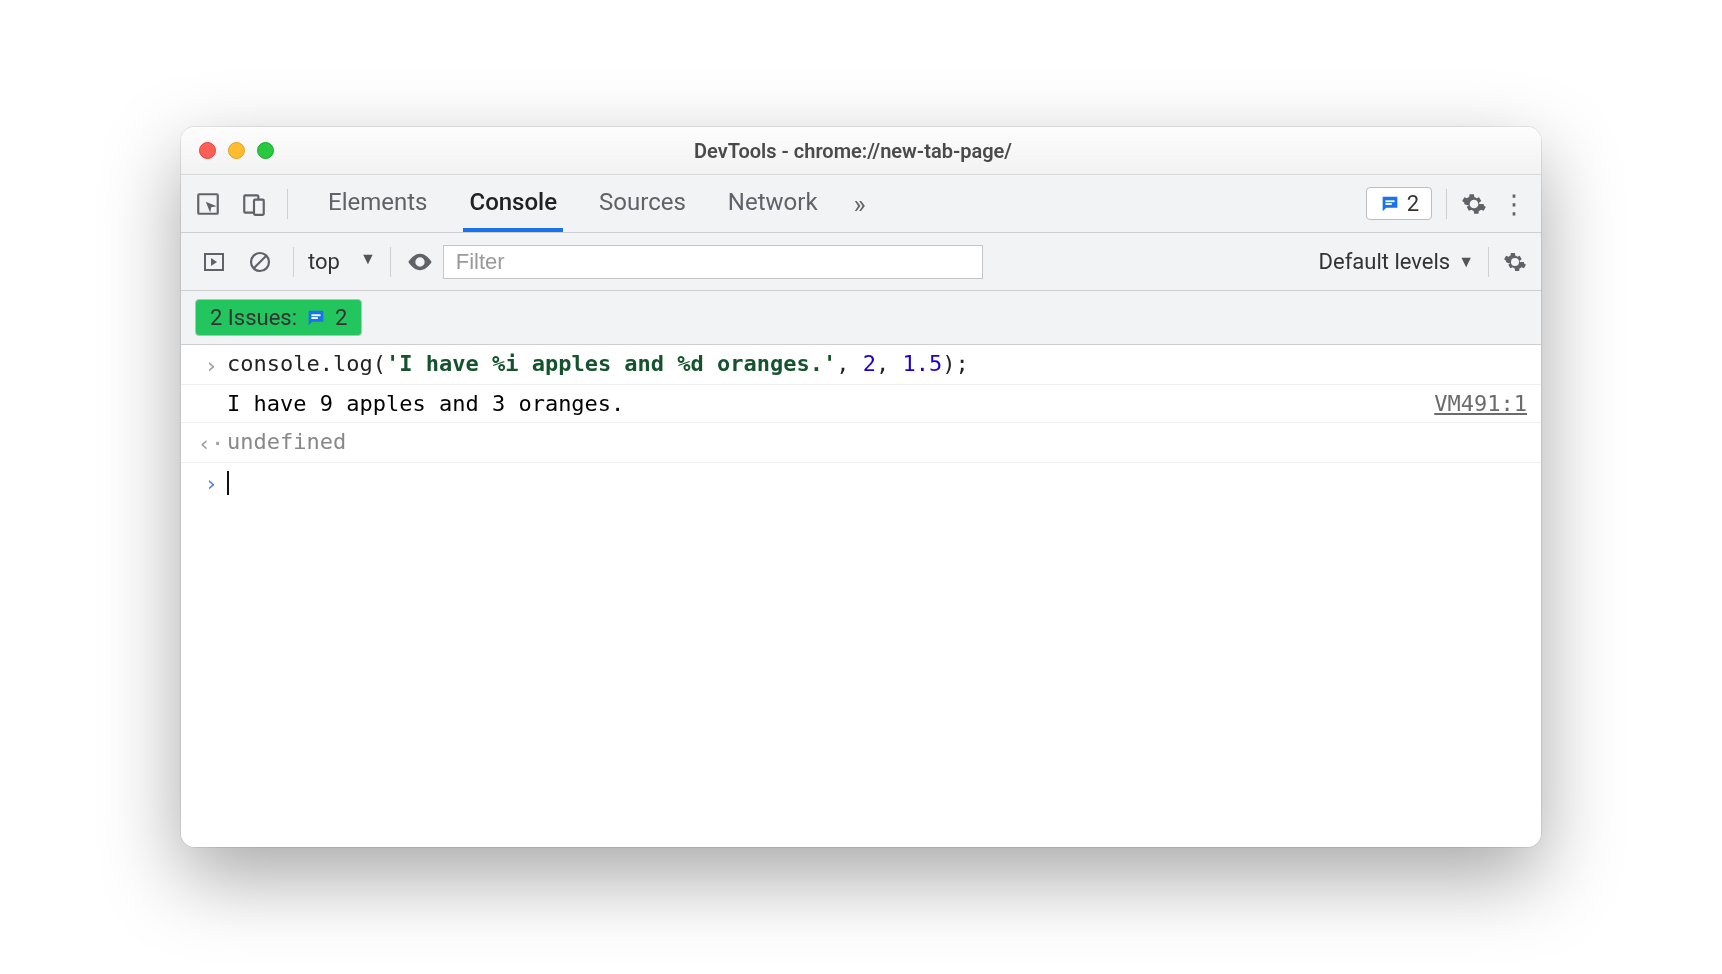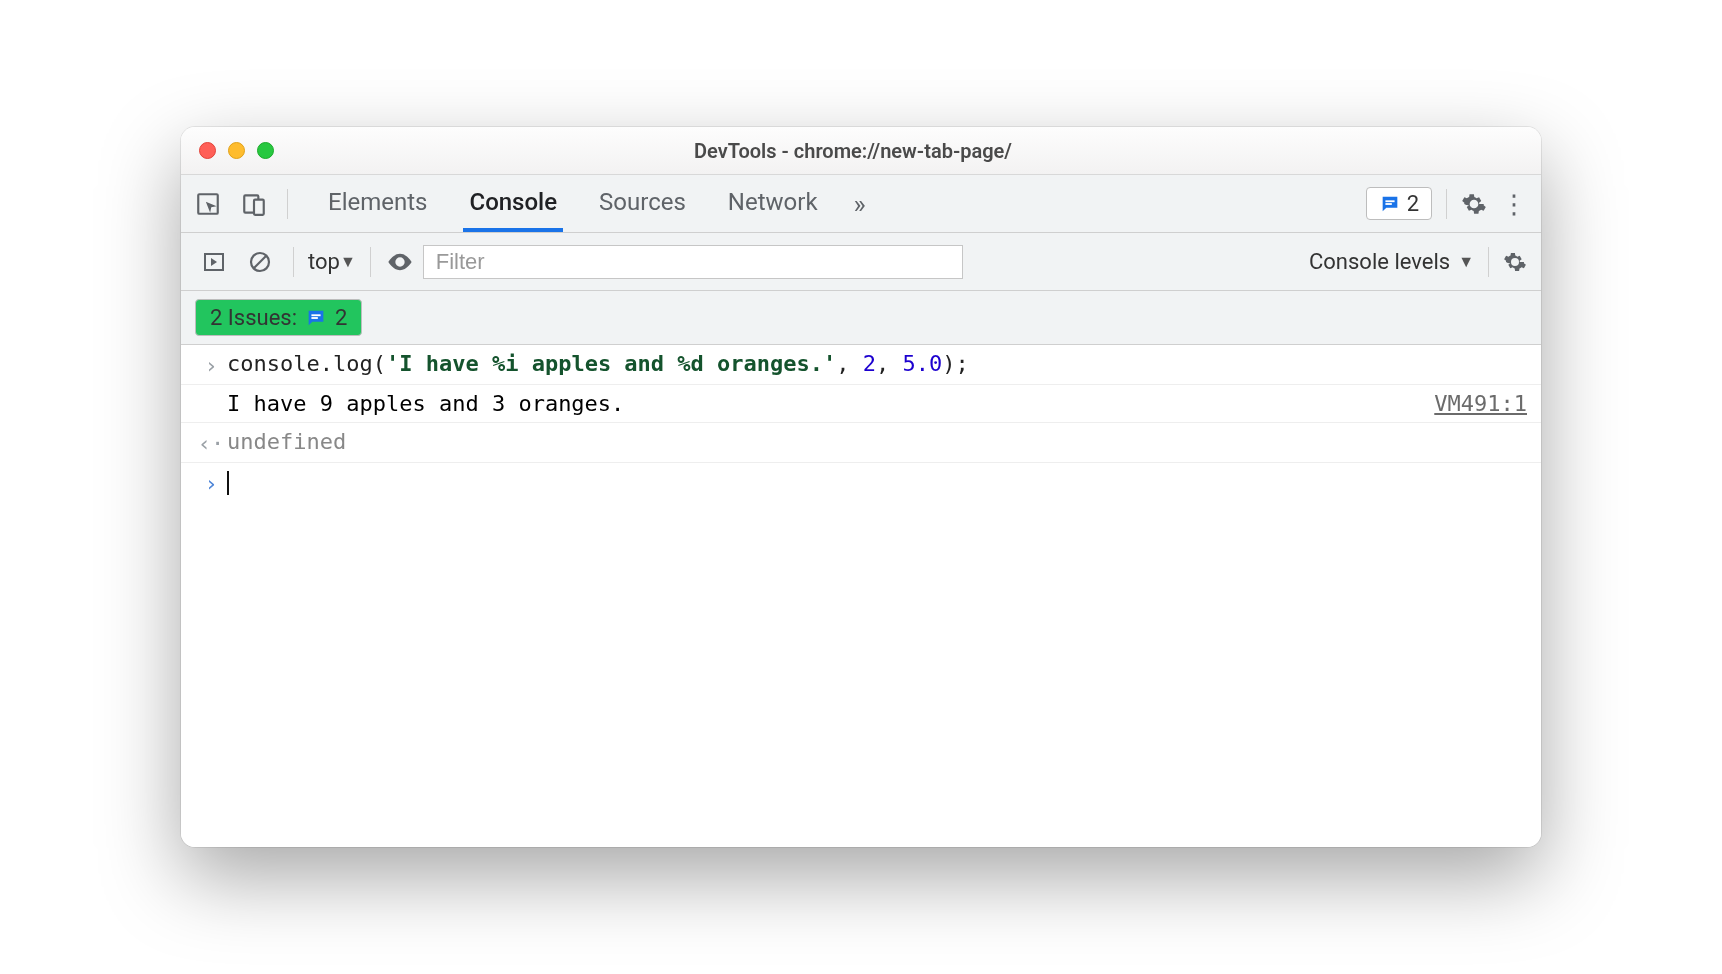--- a/index.html
+++ b/index.html
@@ -66,21 +66,21 @@
 .kebab { font-size:26px; color:#5f6368; cursor:pointer; padding:0 6px;}
 
 .toolbar {
   min-height: 58px;
   background:#f1f3f4;
   border-bottom:1px solid #cfcfcf;
   display:flex; align-items:center; flex-wrap:wrap;
   padding: 6px 14px; gap:8px;
 }
 .ctx-sel {
-  display:flex; align-items:center; gap:0;
+  display:flex; gap:20px;
   font-size:22px; color:#333; cursor:pointer;
 }
 .tri { font-size:16px; color:#555;}
 .eye { width:30px;height:30px;display:flex;align-items:center;justify-content:center;cursor:pointer;}
 .filter-input {
   width: 540px; height:24px;
   border:1px solid #c6c6c6; background:#fff;
   font-size:22px; padding:16px 12px; color:#555;
 }
 .filter-input::placeholder { color:#999;}
@@ -197,21 +197,21 @@
     <div class="divider"></div>
     <div class="eye">
       <svg width="28" height="28" viewBox="0 0 24 24" fill="#5f6368">
           <path d="M12 5C6 5 2 12 2 12s4 7 10 7 10-7 10-7-4-7-10-7zm0 11a4 4 0 110-8 4 4 0 010 8z"></path>
           <circle cx="12" cy="12" r="2" fill="#f1f3f4"></circle>
         </svg>
     </div>
     <input class="filter-input" placeholder="Filter" style="">
     <div class="spacer"></div>
     <div class="levels">
-      <span>Console levels</span>
+      <span>Default levels</span>
       <span class="tri">▼</span>
     </div>
     <div class="divider"></div>
     <div class="gear">
       <svg width="24" height="24" viewBox="0 0 24 24" fill="#5f6368">
           <path d="M12 8a4 4 0 100 8 4 4 0 000-8zm9 4a7 7 0 01-.1 1.2l2 1.6-2 3.4-2.4-1a7 7 0 01-2 1.2l-.4 2.6h-4l-.4-2.6a7 7 0 01-2-1.2l-2.4 1-2-3.4 2-1.6A7 7 0 013 12a7 7 0 01.1-1.2l-2-1.6 2-3.4 2.4 1a7 7 0 012-1.2L7.9 3h4l.4 2.6a7 7 0 012 1.2l2.4-1 2 3.4-2 1.6c.07.4.1.8.1 1.2z"></path>
         </svg>
     </div>
   </div>
 
@@ -227,21 +227,21 @@
       </span>
       <span>2</span>
     </div>
   </div>
 
   <div class="console-body">
 
     <div class="row">
       <div class="gutter">›</div>
       <div class="content">
-        <span class="js-method">console.log(</span><span class="js-string">'I have %i apples and %d oranges.'</span><span class="js-paren">, </span><span class="js-num">2</span><span class="js-paren">, </span><span class="js-num">5.0</span><span class="js-paren">);</span>
+        <span class="js-method">console.log(</span><span class="js-string">'I have %i apples and %d oranges.'</span><span class="js-paren">, </span><span class="js-num">2</span><span class="js-paren">, </span><span class="js-num">1.5</span><span class="js-paren">);</span>
       </div>
     </div>
 
     <div class="row">
       <div class="gutter"></div>
       <div class="content">I have 9 apples and 3 oranges.</div>
       <div class="src">VM491:1</div>
     </div>
 
     <div class="row">

